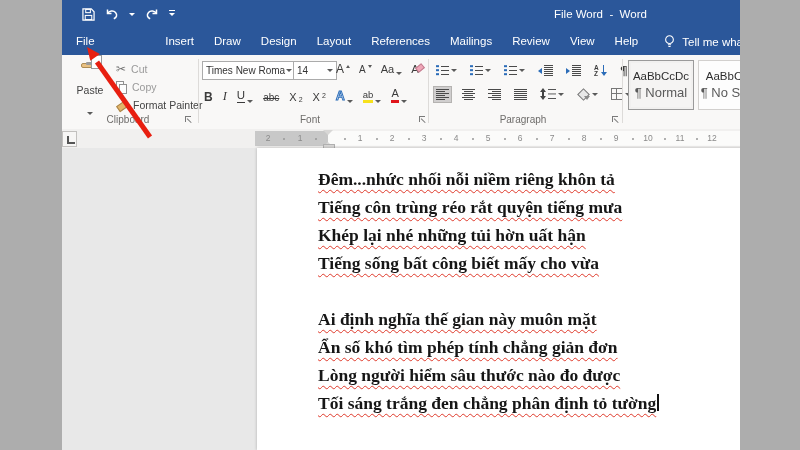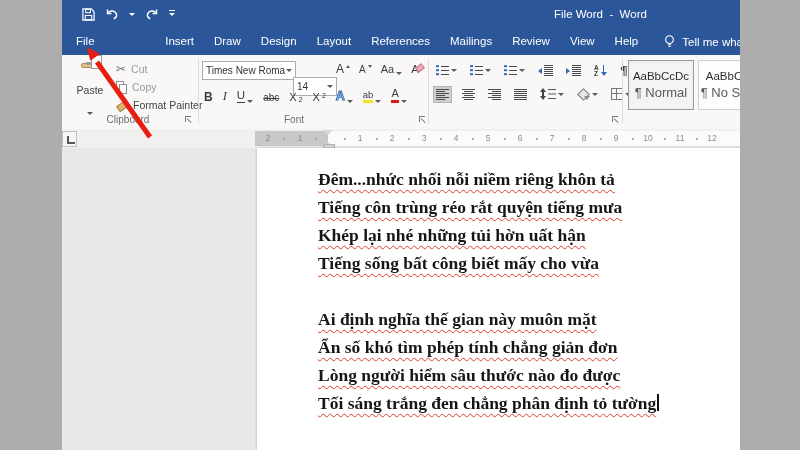--- a/index.html
+++ b/index.html
@@ -214,21 +214,21 @@
         <span class="lab">Format Painter</span>
       </div>
       <div class="glabel" style="left:8px;width:116px;">Clipboard</div>
       <div class="launcher" style="left:122px;"></div>
       <div class="gsep" style="left:136px;"></div>
 
       <div class="combo" style="left:140px;top:6px;width:86px;justify-content:space-between;">
         <span>Times New Roma</span>
         <span class="caret"></span>
       </div>
-      <div class="combo" style="left:231px;top:6px;width:36px;margin-top:16px;">
+      <div class="combo" style="left:231px;top:6px;width:36px;">
         <span>14</span>
         <span class="caret"></span>
       </div>
       <div class="frow" style="left:274px;top:8px;">
         <span class="fbtn">
             <span class="bA">A</span>
             <span class="supc"></span>
           </span>
         <span class="fbtn">
             <span class="sA">A</span>
@@ -265,21 +265,21 @@
           </span>
         <span class="fbtn">
             <span class="b-high">ab</span>
             <span class="caret"></span>
           </span>
         <span class="fbtn">
             <span class="b-color">A</span>
             <span class="caret"></span>
           </span>
       </div>
-      <div class="glabel" style="left:124px;width:216px;">Font</div>
+      <div class="glabel" style="left:140px;width:216px;">Font</div>
       <div class="launcher" style="left:356px;"></div>
       <div class="gsep" style="left:366px;"></div>
 
       <div class="prow" style="left:372px;top:6px;">
         <span class="pbtn">
             <span class="ic-list"></span>
             <span class="caret"></span>
           </span>
         <span class="pbtn">
             <span class="ic-list"></span>
@@ -335,20 +335,21 @@
         </span>
         <span class="pbtn">
             <span class="ic-bucket"></span>
             <span class="caret"></span>
           </span>
         <span class="pbtn">
             <span class="ic-borders"></span>
             <span class="caret"></span>
           </span>
       </div>
+      <div class="glabel" style="left:368px;width:186px;">Paragraph</div>
       <div class="launcher" style="left:549px;"></div>
       <div class="gsep" style="left:560px;"></div>
 
       <div class="stylerow">
           <div class="stylecard sel">
             <span class="ssample">AaBbCcDc</span>
             <span class="sname">¶ Normal</span>
           </div>
           <div class="stylecard">
             <span class="ssample">AaBbCcD</span>

